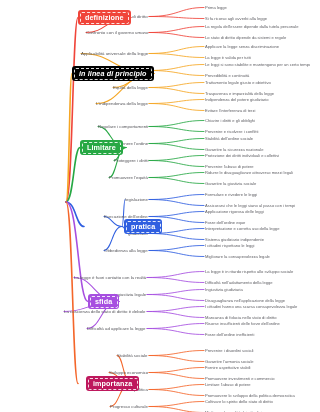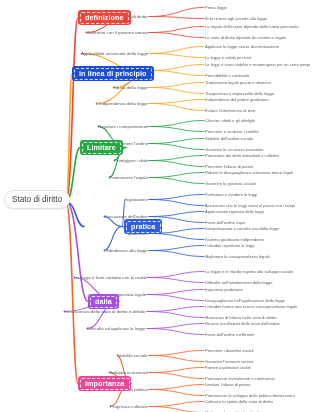--- a/index.html
+++ b/index.html
@@ -108,33 +108,30 @@
         <path d="M 149 372.5 C 179.25 372.5, 179.25 378.5, 204 378.5" stroke="#f4662a" stroke-width="0.85" fill="none" stroke-linecap="round"></path>
         <path d="M 131 383.5 C 125.5 383.5, 125.5 389.5, 121 389.5" stroke="#f4662a" stroke-width="1.05" fill="none" stroke-linecap="round"></path>
         <path d="M 149 389.5 C 179.25 389.5, 179.25 384.5, 204 384.5" stroke="#f4662a" stroke-width="0.85" fill="none" stroke-linecap="round"></path>
         <path d="M 149 389.5 C 179.25 389.5, 179.25 395.5, 204 395.5" stroke="#f4662a" stroke-width="0.85" fill="none" stroke-linecap="round"></path>
         <path d="M 131 383.5 C 119.45 383.5, 119.45 406.5, 110 406.5" stroke="#f4662a" stroke-width="1.05" fill="none" stroke-linecap="round"></path>
         <path d="M 149 406.5 C 179.25 406.5, 179.25 401.5, 204 401.5" stroke="#f4662a" stroke-width="0.85" fill="none" stroke-linecap="round"></path>
         <path d="M 149 406.5 C 179.25 406.5, 179.25 412.5, 204 412.5" stroke="#f4662a" stroke-width="0.85" fill="none" stroke-linecap="round"></path>
       </g>
   </svg>
 
-  <div class="root">
-    <span>Stato di diritto</span>
-  </div>
 
   <div id="nodes">
       <div class="branch" style="left: 78px; top: 10px; background: rgb(240, 69, 58);"><span>definizione</span></div>
       <div class="sub" style="left: 93px; top: 14px;"><span>Essenza dello stato di diritto</span></div>
       <div class="leaf" style="left: 205px; top: 5px;"><span>Prima legge</span></div>
       <div class="leaf" style="left: 205px; top: 16px;"><span>Si fa ricorso agli avverbi alla legge</span></div>
       <div class="sub" style="left: 86px; top: 30px;"><span>Confronto con il governo umano</span></div>
       <div class="leaf" style="left: 205px; top: 24px;"><span>La regola dell'essere dipende dalla tutela personale</span></div>
       <div class="leaf" style="left: 205px; top: 35px;"><span>Lo stato di diritto dipende da sistemi e regole</span></div>
-      <div class="branch" style="left: 72px; top: 66px; background: #1d4ed8;"><span>in linea di principio</span></div>
+      <div class="branch" style="left: 72px; top: 66px; background: #000000; font-style: italic;"><span>in linea di principio</span></div>
       <div class="sub" style="left: 81px; top: 51px;"><span>Applicabilità universale della legge</span></div>
       <div class="leaf" style="left: 205px; top: 44px;"><span>Applicare la legge senza discriminazione</span></div>
       <div class="leaf" style="left: 205px; top: 55px;"><span>La legge è valida per tutti</span></div>
       <div class="sub" style="left: 105px; top: 68px;"><span>La stabilità della legge</span></div>
       <div class="leaf" style="left: 205px; top: 62px;"><span>Le leggi si sono stabilite e mantengono per un certo tempo</span></div>
       <div class="leaf" style="left: 205px; top: 73px;"><span>Prevedibilità e continuità</span></div>
       <div class="sub" style="left: 113px; top: 85px;"><span>Equità della legge</span></div>
       <div class="leaf" style="left: 205px; top: 80px;"><span>Trattamento legale giusto e obiettivo</span></div>
       <div class="leaf" style="left: 205px; top: 91px;"><span>Trasparenza e imparzialità della legge</span></div>
       <div class="sub" style="left: 96px; top: 101px;"><span>L'indipendenza della legge</span></div>
@@ -159,34 +156,34 @@
       <div class="leaf" style="left: 205px; top: 203px;"><span>Assicurarsi che le leggi siano al passo con i tempi</span></div>
       <div class="sub" style="left: 104px; top: 214px;"><span>Esecuzione dell'ordine</span></div>
       <div class="leaf" style="left: 205px; top: 209px;"><span>Applicazione rigorosa delle leggi</span></div>
       <div class="leaf" style="left: 205px; top: 220px;"><span>Forze dell'ordine eque</span></div>
       <div class="sub" style="left: 128px; top: 231px;"><span>giudiziario</span></div>
       <div class="leaf" style="left: 205px; top: 226px;"><span>Interpretazione e corretta uso della legge</span></div>
       <div class="leaf" style="left: 205px; top: 237px;"><span>Sistema giudiziario indipendente</span></div>
       <div class="sub" style="left: 104px; top: 248px;"><span>Obbedienza alla legge</span></div>
       <div class="leaf" style="left: 205px; top: 243px;"><span>I cittadini rispettano le leggi</span></div>
       <div class="leaf" style="left: 205px; top: 254px;"><span>Migliorare la consapevolezza legale</span></div>
-      <div class="branch" style="left: 88px; top: 294px; background: rgb(167, 79, 224);"><span>dalla</span></div>
+      <div class="branch" style="left: 88px; top: 294px; background: rgb(167, 79, 224);"><span>sfida</span></div>
       <div class="sub" style="left: 74px; top: 275px;"><span>La legge è fuori contatto con la realtà</span></div>
       <div class="leaf" style="left: 205px; top: 269px;"><span>La legge è in ritardo rispetto allo sviluppo sociale</span></div>
       <div class="leaf" style="left: 205px; top: 280px;"><span>Difficoltà nell'adattamento della legge</span></div>
       <div class="sub" style="left: 114px; top: 292px;"><span>ingiustizia legale</span></div>
       <div class="leaf" style="left: 205px; top: 287px;"><span>Ingiustizia giudiziaria</span></div>
       <div class="leaf" style="left: 205px; top: 298px;"><span>Disuguaglianza nell'applicazione della legge</span></div>
       <div class="sub" style="left: 64px; top: 309px;"><span>La coscienza dello stato di diritto è debole</span></div>
       <div class="leaf" style="left: 205px; top: 304px;"><span>I cittadini hanno una scarsa consapevolezza legale</span></div>
       <div class="leaf" style="left: 205px; top: 315px;"><span>Mancanza di fiducia nello stato di diritto</span></div>
       <div class="sub" style="left: 87px; top: 326px;"><span>Difficoltà ad applicare la legge</span></div>
       <div class="leaf" style="left: 205px; top: 321px;"><span>Risorse insufficienti delle forze dell'ordine</span></div>
       <div class="leaf" style="left: 205px; top: 332px;"><span>Forze dell'ordine inefficienti</span></div>
-      <div class="branch" style="left: 78px; top: 376px; background: #ec4899; text-align: right;"><span>importanza</span></div>
+      <div class="branch" style="left: 86px; top: 376px; background: #be185d; text-align: right;"><span>importanza</span></div>
       <div class="sub" style="left: 117px; top: 353px;"><span>Stabilità sociale</span></div>
       <div class="leaf" style="left: 205px; top: 348px;"><span>Prevenire i disordini sociali</span></div>
       <div class="leaf" style="left: 205px; top: 359px;"><span>Garantire l'armonia sociale</span></div>
       <div class="sub" style="left: 109px; top: 370px;"><span>Sviluppo economico</span></div>
       <div class="leaf" style="left: 205px; top: 365px;"><span>Fornire aspettative stabili</span></div>
       <div class="leaf" style="left: 205px; top: 376px;"><span>Promuovere investimenti e commercio</span></div>
       <div class="sub" style="left: 121px; top: 387px;"><span>Civiltà politica</span></div>
       <div class="leaf" style="left: 205px; top: 382px;"><span>Limitare l'abuso di potere</span></div>
       <div class="leaf" style="left: 205px; top: 393px;"><span>Promuovere lo sviluppo della politica democratica</span></div>
       <div class="sub" style="left: 110px; top: 404px;"><span>Progresso culturale</span></div>

